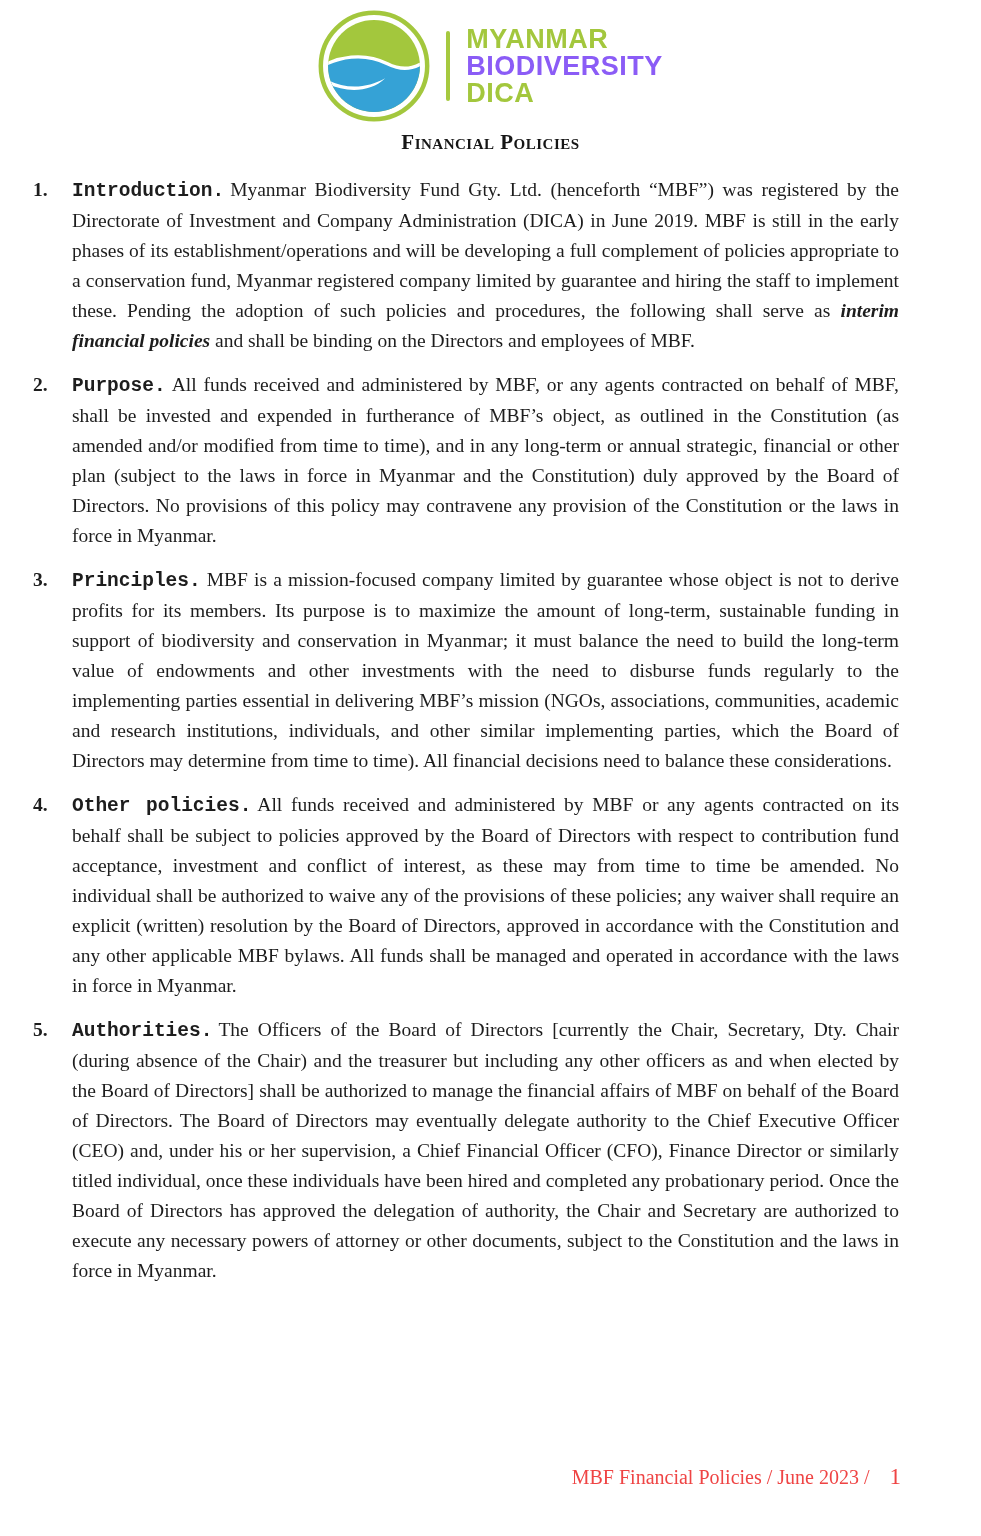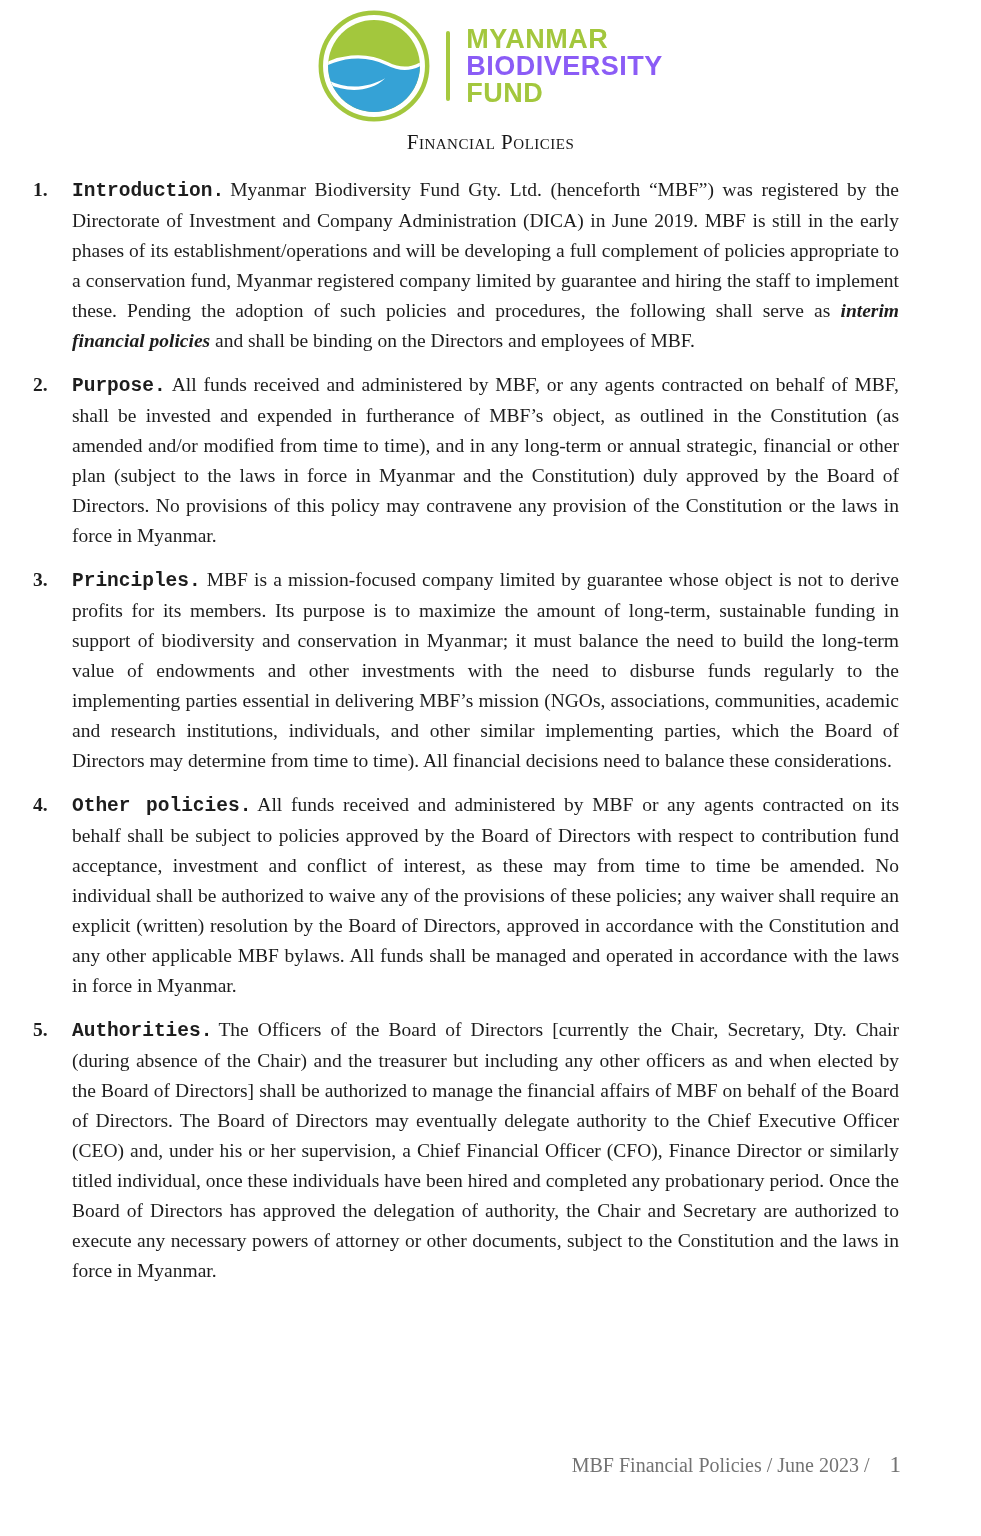--- a/index.html
+++ b/index.html
@@ -46,21 +46,21 @@
     margin: 10px 0 0 0;
     text-align: center;
     font-size: 26px;
     font-weight: bold;
     color: #161616;
   }
   .doc-subtitle {
     margin: 4px 0 0 0;
     text-align: center;
     font-size: 21px;
-    font-weight: normal;
+    font-weight: bold;
     font-variant: small-caps;
     letter-spacing: 0.5px;
     color: #161616;
   }
 
   
   .content { margin-top: 20px; }
   .section {
     position: relative;
     padding-left: 72px;
@@ -77,23 +77,23 @@
     font-weight: bold;
   }
   .section .heading { font-weight: bold; margin-right: 6px; font-family: Liberation Mono, monospace; }
   .emph { font-weight: bold; font-style: italic; }
   .note { font-style: italic; }
 
   
   .footer {
     position: absolute;
     right: 80px;
-    bottom: 58px;
+    bottom: 46px;
     font-size: 20px;
-    color: #737373;
+    color: #ef4444;
     white-space: nowrap;
   }
   .footer .pagenum {
     font-size: 23px;
     margin-left: 20px;
   }
 </style>
 </head>
 <body>
 
@@ -112,21 +112,21 @@
         <g clip-path="url(#innerClip)">
           <path d="M -5 55 C 18 40 42 38 62 48 C 78 56 90 52 106 38 L 106 106 L -5 106 Z" fill="#35a2d6" stroke="#ffffff" stroke-width="3"></path>
           <path d="M 4 60 C 22 71 42 71 60 61 C 46 75 20 74 4 63 Z" fill="#ffffff"></path>
         </g>
       </svg>
     </div>
     <div class="logo-divider"></div>
     <div class="logo-text">
       <div class="lg-green">MYANMAR</div>
       <div class="lg-blue">BIODIVERSITY</div>
-      <div class="lg-green">FUND</div>
+      <div class="lg-green">DICA</div>
     </div>
   </header>
 
   <h2 class="doc-subtitle">Financial Policies</h2>
 
   <main class="content">
 
     <div class="section">
       <span class="num">1.</span>
       <span class="heading">Introduction.</span><span>Myanmar Biodiversity Fund Gty. Ltd. (henceforth “MBF”) was registered by the Directorate of Investment and Company Administration (DICA) in June 2019.  MBF is still in the early phases of its establishment/operations and will be developing a full complement of policies appropriate to a conservation fund, Myanmar registered company limited by guarantee and hiring the staff to implement these.  Pending the adoption of such policies and procedures, the following shall serve as </span><span class="emph">interim financial policies</span><span> and shall be binding on the Directors and employees of MBF.</span>

